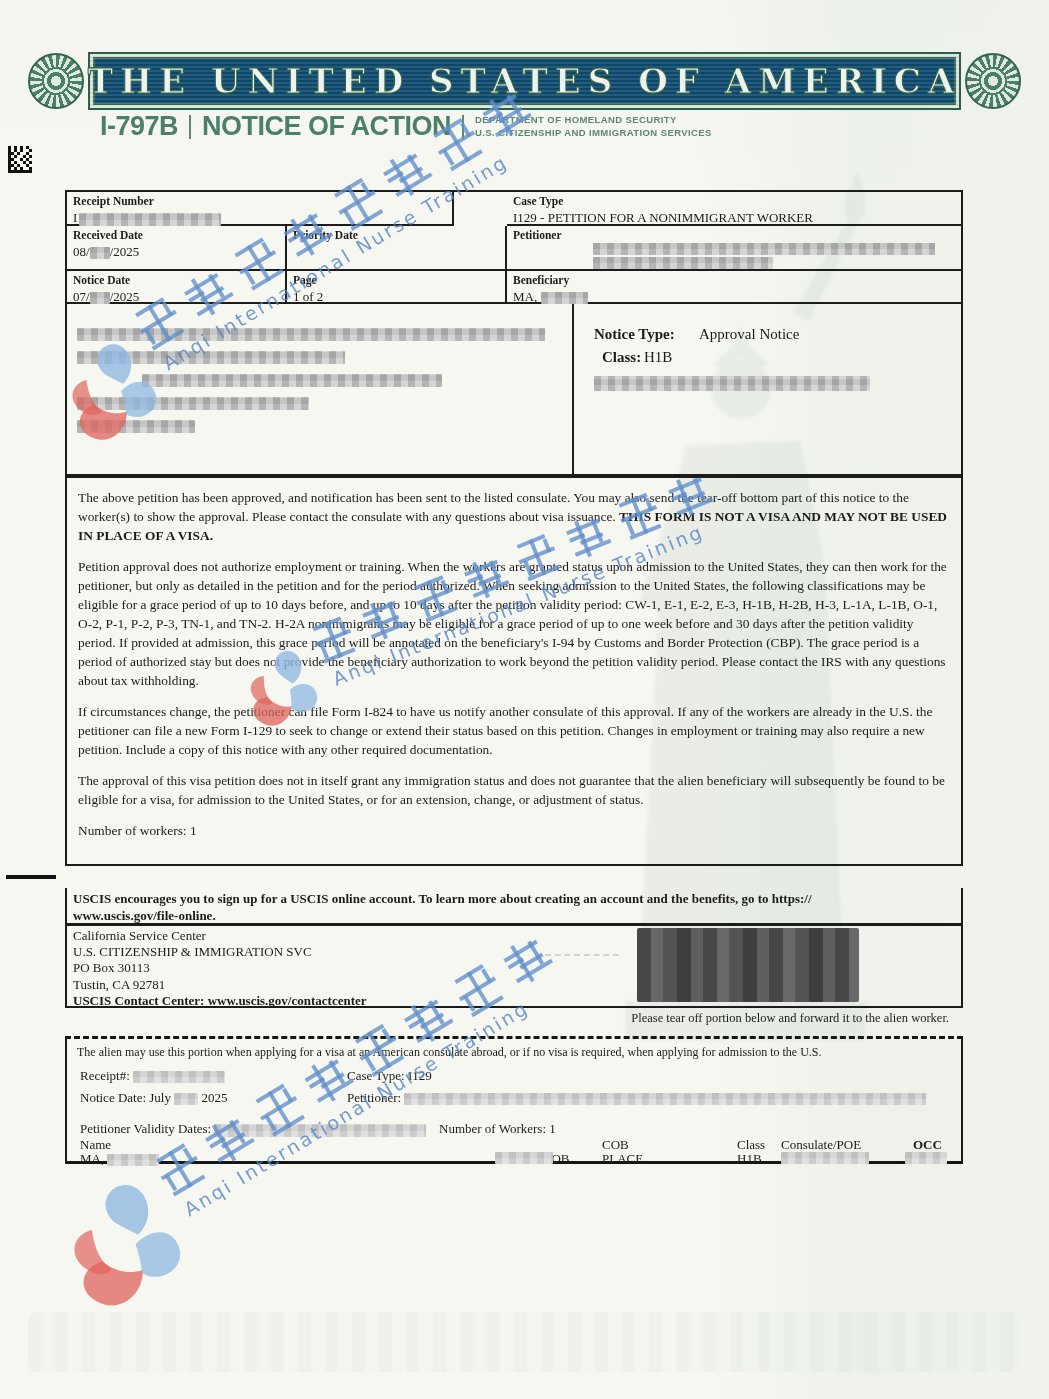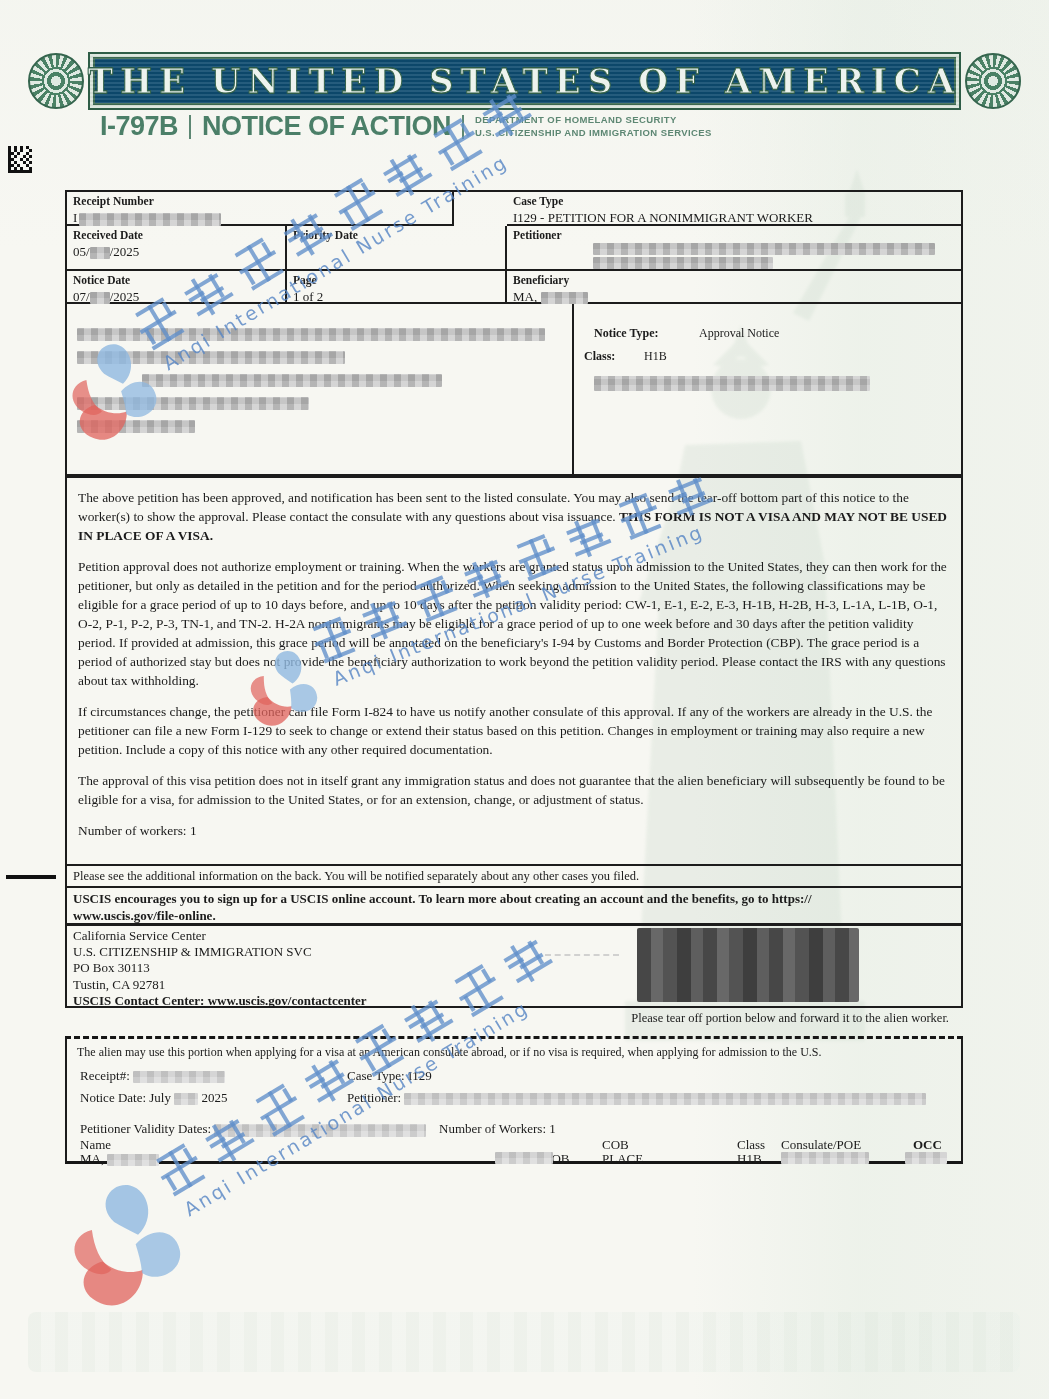--- a/index.html
+++ b/index.html
@@ -64,21 +64,21 @@
   .px.lt { background-image:
       repeating-linear-gradient(90deg, rgba(0,0,0,.07) 0 7px, rgba(255,255,255,.15) 7px 14px),
       repeating-linear-gradient(0deg, rgba(255,255,255,.12) 0 6px, rgba(0,0,0,.04) 6px 12px),
       linear-gradient(#d6d6d6,#d6d6d6); }
   .px-dark { position:absolute; border-radius:2px;
     background-image:
       repeating-linear-gradient(90deg, #474747 0 14px, #686868 14px 26px, #535353 26px 40px, #3e3e3e 40px 54px, #5e5e5e 54px 66px),
       repeating-linear-gradient(0deg, rgba(255,255,255,.07) 0 12px, rgba(0,0,0,.10) 12px 26px); }
 
   .notice-cell { position:absolute; left:505px; top:0; bottom:0; border-left:2px solid #1c1c1c; width:393px; }
-  .nt-line { position:absolute; font-size:12px;text-align:right; }
+  .nt-line { position:absolute; font-size:15px;text-align:right; }
 
   .bodytext { padding:10px 11px; overflow:hidden; }
   .bodytext p { font-size:13.4px; line-height:19px; margin-bottom:12px; text-align:left; }
   .bold { font-weight:bold; }
 
   .rowline { padding:2px 6px; font-size:12.5px; line-height:17px; }
   .uscis-note { font-weight:bold; font-size:13px; line-height:17px; padding:2px 6px; }
   .office-line { font-size:13px; line-height:16.2px; padding:0 6px; }
   .tear-note { position:absolute; left:65px; top:1011px; width:898px; text-align:right; padding-right:14px;
     font-size:12.5px; z-index:10; }
@@ -183,21 +183,21 @@
       <div class="cell bB bR" style="left:0;top:0;width:387px;height:34px;">
         <span class="lbl">Receipt Number</span>
         <span class="val"><span>I</span><span class="px" style="width:142px;height:13px;margin-left:2px;"></span></span>
       </div>
       <div class="cell bB" style="left:440px;top:0;width:456px;height:34px;">
         <span class="lbl">Case Type</span>
         <span class="val">I129 - PETITION FOR A NONIMMIGRANT WORKER</span>
       </div>
       <div class="cell bB bR" style="left:0;top:34px;width:220px;height:45px;">
         <span class="lbl">Received Date</span>
-        <span class="val"><span>05/</span><span class="px" style="width:20px;height:12px;"></span><span>/2025</span></span>
+        <span class="val"><span>08/</span><span class="px" style="width:20px;height:12px;"></span><span>/2025</span></span>
       </div>
       <div class="cell bB bR" style="left:220px;top:34px;width:220px;height:45px;">
         <span class="lbl">Priority Date</span>
       </div>
       <div class="cell bB" style="left:440px;top:34px;width:456px;height:45px;">
         <span class="lbl">Petitioner</span>
         <span class="px" style="position:absolute;left:86px;top:17px;width:342px;height:12px;"></span>
         <span class="px" style="position:absolute;left:86px;top:31px;width:180px;height:12px;"></span>
       </div>
       <div class="cell bR" style="left:0;top:79px;width:220px;height:33px;">
@@ -219,37 +219,34 @@
     <div style="position:absolute;left:0;top:0;width:505px;height:100%;">
       <span class="px" style="position:absolute;left:10px;top:24px;width:468px;height:13px;"></span>
       <span class="px" style="position:absolute;left:10px;top:47px;width:268px;height:13px;"></span>
       <span class="px" style="position:absolute;left:75px;top:70px;width:300px;height:13px;"></span>
       <span class="px" style="position:absolute;left:10px;top:93px;width:232px;height:13px;"></span>
       <span class="px" style="position:absolute;left:10px;top:116px;width:118px;height:13px;"></span>
     </div>
     <div class="notice-cell">
       <span class="nt-line bold" style="left:20px;top:22px;">Notice Type:</span>
       <span class="nt-line" style="left:125px;top:22px;">Approval Notice</span>
-      <span class="nt-line bold" style="left:10px;top:45px;">Class:</span>
+      <span class="nt-line bold" style="left:28px;top:45px;">Class:</span>
       <span class="nt-line" style="left:70px;top:45px;">H1B</span>
       <span class="px" style="position:absolute;left:20px;top:72px;width:276px;height:15px;"></span>
     </div>
   </div>
 
   <div class="box bodytext" style="top:476px; height:390px;">
     <p><span>The above petition has been approved, and notification has been sent to the listed consulate. You may also send the tear-off bottom part of this notice to the worker(s) to show the approval. Please contact the consulate with any questions about visa issuance. </span><span class="bold">THIS FORM IS NOT A VISA AND MAY NOT BE USED IN PLACE OF A VISA.</span></p>
     <p>Petition approval does not authorize employment or training. When the workers are granted status upon admission to the United States, they can then work for the petitioner, but only as detailed in the petition and for the period authorized. When seeking admission to the United States, the following classifications may be eligible for a grace period of up to 10 days before, and up to 10 days after the petition validity period: CW-1, E-1, E-2, E-3, H-1B, H-2B, H-3, L-1A, L-1B, O-1, O-2, P-1, P-2, P-3, TN-1, and TN-2. H-2A nonimmigrants may be eligible for a grace period of up to one week before and 30 days after the petition validity period. If provided at admission, this grace period will be annotated on the beneficiary's I-94 by Customs and Border Protection (CBP). The grace period is a period of authorized stay but does not provide the beneficiary authorization to work beyond the petition validity period. Please contact the IRS with any questions about tax withholding.</p>
     <p>If circumstances change, the petitioner can file Form I-824 to have us notify another consulate of this approval. If any of the workers are already in the U.S. the petitioner can file a new Form I-129 to seek to change or extend their status based on this petition. Changes in employment or training may also require a new petition. Include a copy of this notice with any other required documentation.</p>
     <p>The approval of this visa petition does not in itself grant any immigration status and does not guarantee that the alien beneficiary will subsequently be found to be eligible for a visa, for admission to the United States, or for an extension, change, or adjustment of status.</p>
     <p>Number of workers: 1</p>
   </div>
 
-  <div class="box rowline" style="top:866px; height:22px; border-top:none;">
-    <span>Please see the additional information on the back. You will be notified separately about any other cases you filed.</span>
-  </div>
 
   <div class="box uscis-note" style="top:888px; height:38px; border-top:none; border-bottom-width:3px;">
     <span>USCIS encourages you to sign up for a USCIS online account. To learn more about creating an account and the benefits, go to https://</span><br>
     <span>www.uscis.gov/file-online.</span>
   </div>
 
   <div class="box" style="top:926px; height:82px; border-top:none; padding-top:2px;">
     <div class="office-line">California Service Center</div>
     <div class="office-line">U.S. CITIZENSHIP &amp; IMMIGRATION SVC</div>
     <div class="office-line">PO Box 30113</div>

